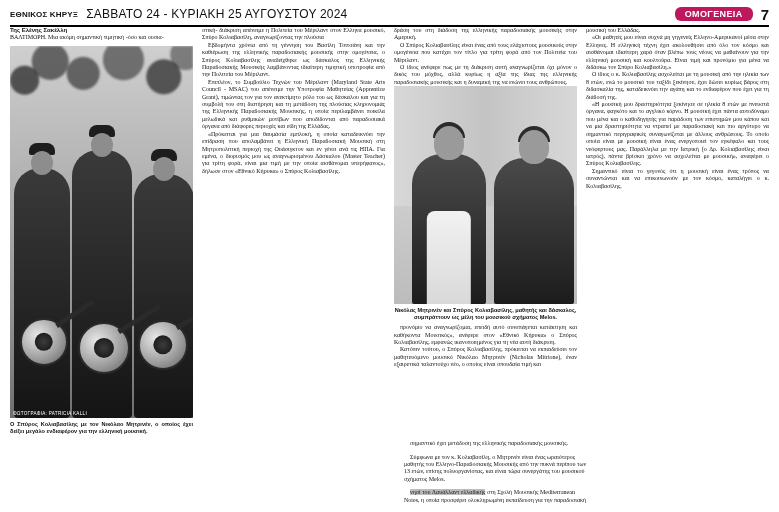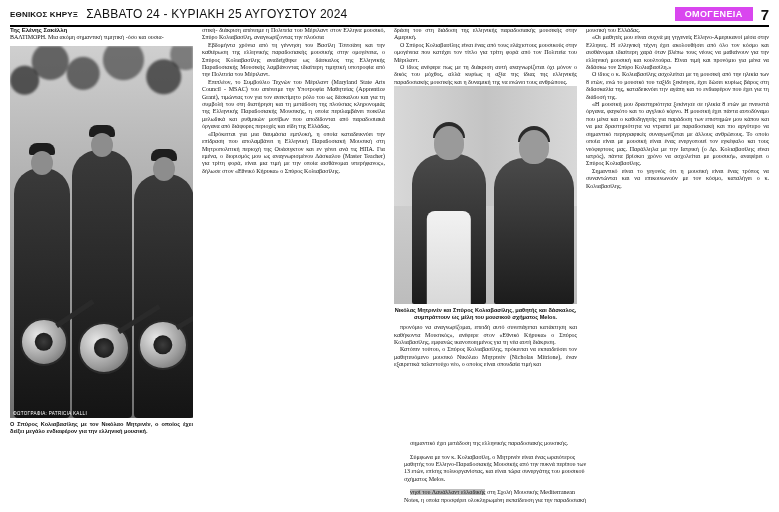--- a/index.html
+++ b/index.html
@@ -28,25 +28,26 @@
     font-weight:bold;font-size:8px;letter-spacing:.2px;
     white-space:nowrap;
   }
   .mh-sep{width:8px;}
   .mh-date{
     font-family:"Liberation Sans", sans-serif;
     font-size:12px;letter-spacing:.2px;white-space:nowrap;
   }
   .mh-spacer{flex:1;}
   .mh-section{
-    background:#d946ef;color:#fff;
+    background:#be185d;color:#fff;
     font-family:"Liberation Sans", sans-serif;
     font-weight:bold;font-size:9px;
     padding:2px 10px 2px 10px;
     letter-spacing:.4px;
+    border-radius:6px;
   }
   .mh-page{
     font-family:"Liberation Sans", sans-serif;
     font-weight:bold;font-size:15px;
     margin-left:8px;
   }
   
   .headline{
     text-align:center;
     font-size:25px;

